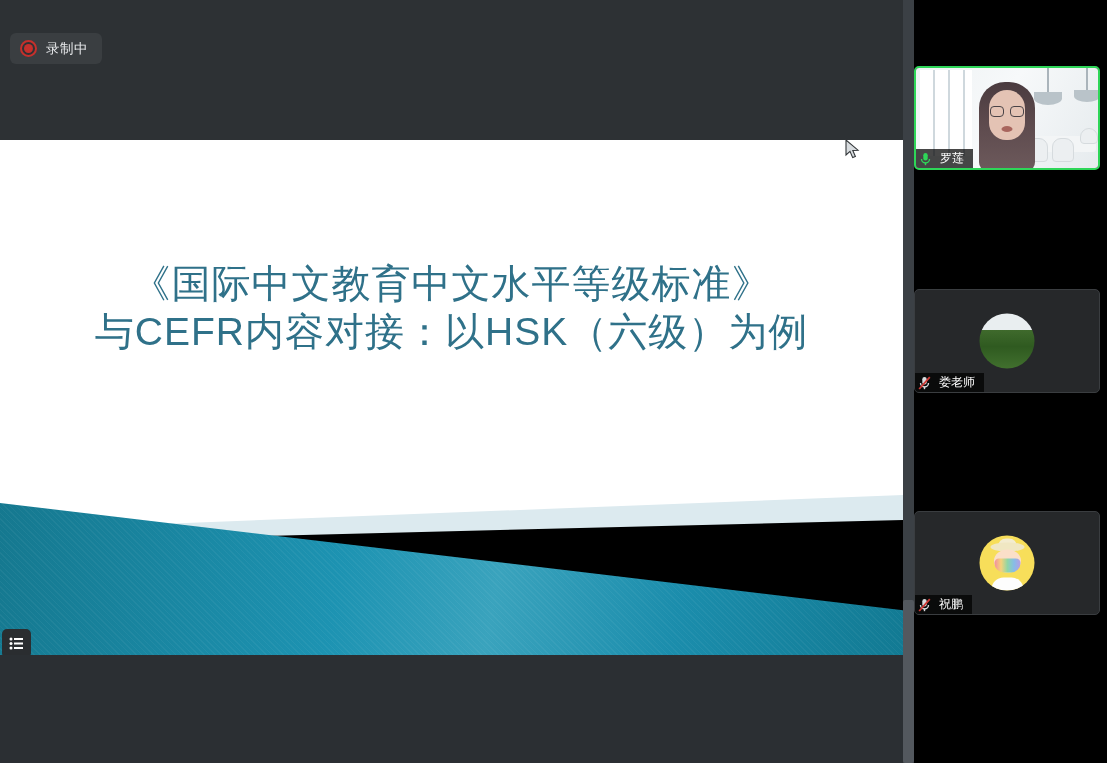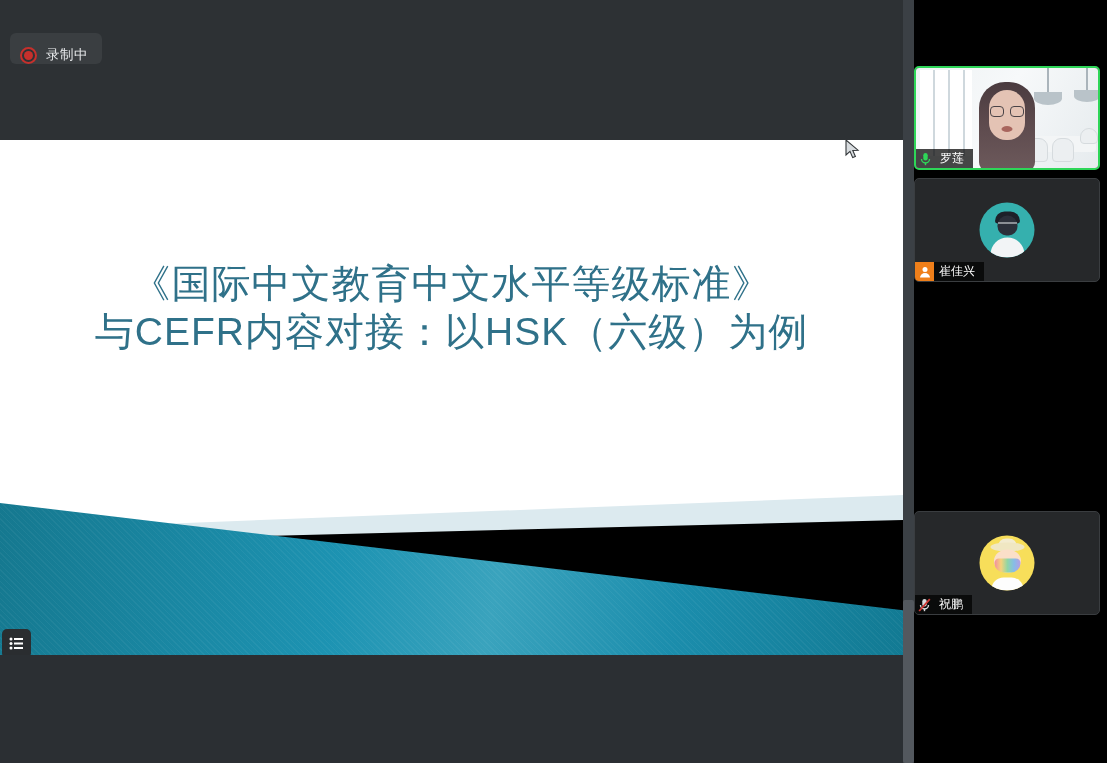--- a/index.html
+++ b/index.html
@@ -13,21 +13,21 @@
   #share-area {
     position:absolute; left:0; top:0; width:903px; height:763px;
     background:#2b2f33; overflow:hidden;
   }
   #top-bar {
     position:absolute; left:0; top:0; width:903px; height:140px;
     background:#2d3134;
   }
   #rec-badge {
     position:absolute; left:10px; top:33px;
-    height:31px; display:flex; align-items:flex-end; gap:9px;
+    height:31px; display:flex; align-items:center; gap:9px;
     padding:0 14px 0 10px; border-radius:6px; background:#3a3e41;
   }
   #rec-dot {
     width:17px; height:17px; border-radius:50%;
     border:2px solid #c6302c; background:#2f3235;
     display:flex; align-items:center; justify-content:center;
   }
   #rec-dot i { display:block; width:9px; height:9px; border-radius:50%; background:#c6302c; }
   #rec-label { color:#e8eaec; font-size:13.5px; letter-spacing:.5px; }
 
@@ -300,40 +300,37 @@
           <svg width="11" height="14" viewBox="0 0 11 14">
             <rect x="3.3" y="1" width="4.4" height="7.4" rx="2.2" fill="#2ed658"></rect>
             <path d="M1.5,7 a4,4 0 0 0 8,0" fill="none" stroke="#2ed658" stroke-width="1.4"></path>
             <rect x="4.8" y="10.6" width="1.4" height="2.6" fill="#2ed658"></rect>
           </svg>
         </span>
         <span class="name-text">罗莲</span>
       </div>
     </div>
 
-    <div class="tile" style="top:178px;">
+
+    <div class="tile" style="top:289px;">
       <div class="tile-media">
-        <div class="avatar av-person">
-          <div class="hair"></div>
-          <div class="head"></div>
-          <div class="glasses"></div>
-          <div class="body"></div>
-        </div>
+        <div class="avatar av-photo-green"></div>
       </div>
       <div class="nameplate">
-        <span class="mic-box host">
-          <svg width="12" height="12" viewBox="0 0 12 12">
-            <circle cx="6" cy="3.6" r="2.5" fill="#ffffff"></circle>
-            <path d="M1,11.5 a5,4.4 0 0 1 10,0 Z" fill="#ffffff"></path>
+        <span class="mic-box">
+          <svg width="13" height="14" viewBox="0 0 13 14">
+            <rect x="4.3" y="1" width="4.4" height="7.4" rx="2.2" fill="#d9dcdf"></rect>
+            <path d="M2.5,7 a4,4 0 0 0 8,0" fill="none" stroke="#d9dcdf" stroke-width="1.4"></path>
+            <rect x="5.8" y="10.6" width="1.4" height="2.6" fill="#d9dcdf"></rect>
+            <line x1="1.2" y1="13" x2="11.8" y2="1.2" stroke="#d13a36" stroke-width="1.8"></line>
           </svg>
         </span>
-        <span class="name-text">崔佳兴</span>
-      </div>
-    </div>
-
+        <span class="name-text">娄老师</span>
+      </div>
+    </div>
 
 
     <div class="tile" style="top:511px;">
       <div class="tile-media">
         <div class="avatar av-cartoon">
           <div class="hat2"></div>
           <div class="hat"></div>
           <div class="face"></div>
           <div class="mask"></div>
           <div class="shirt"></div>

